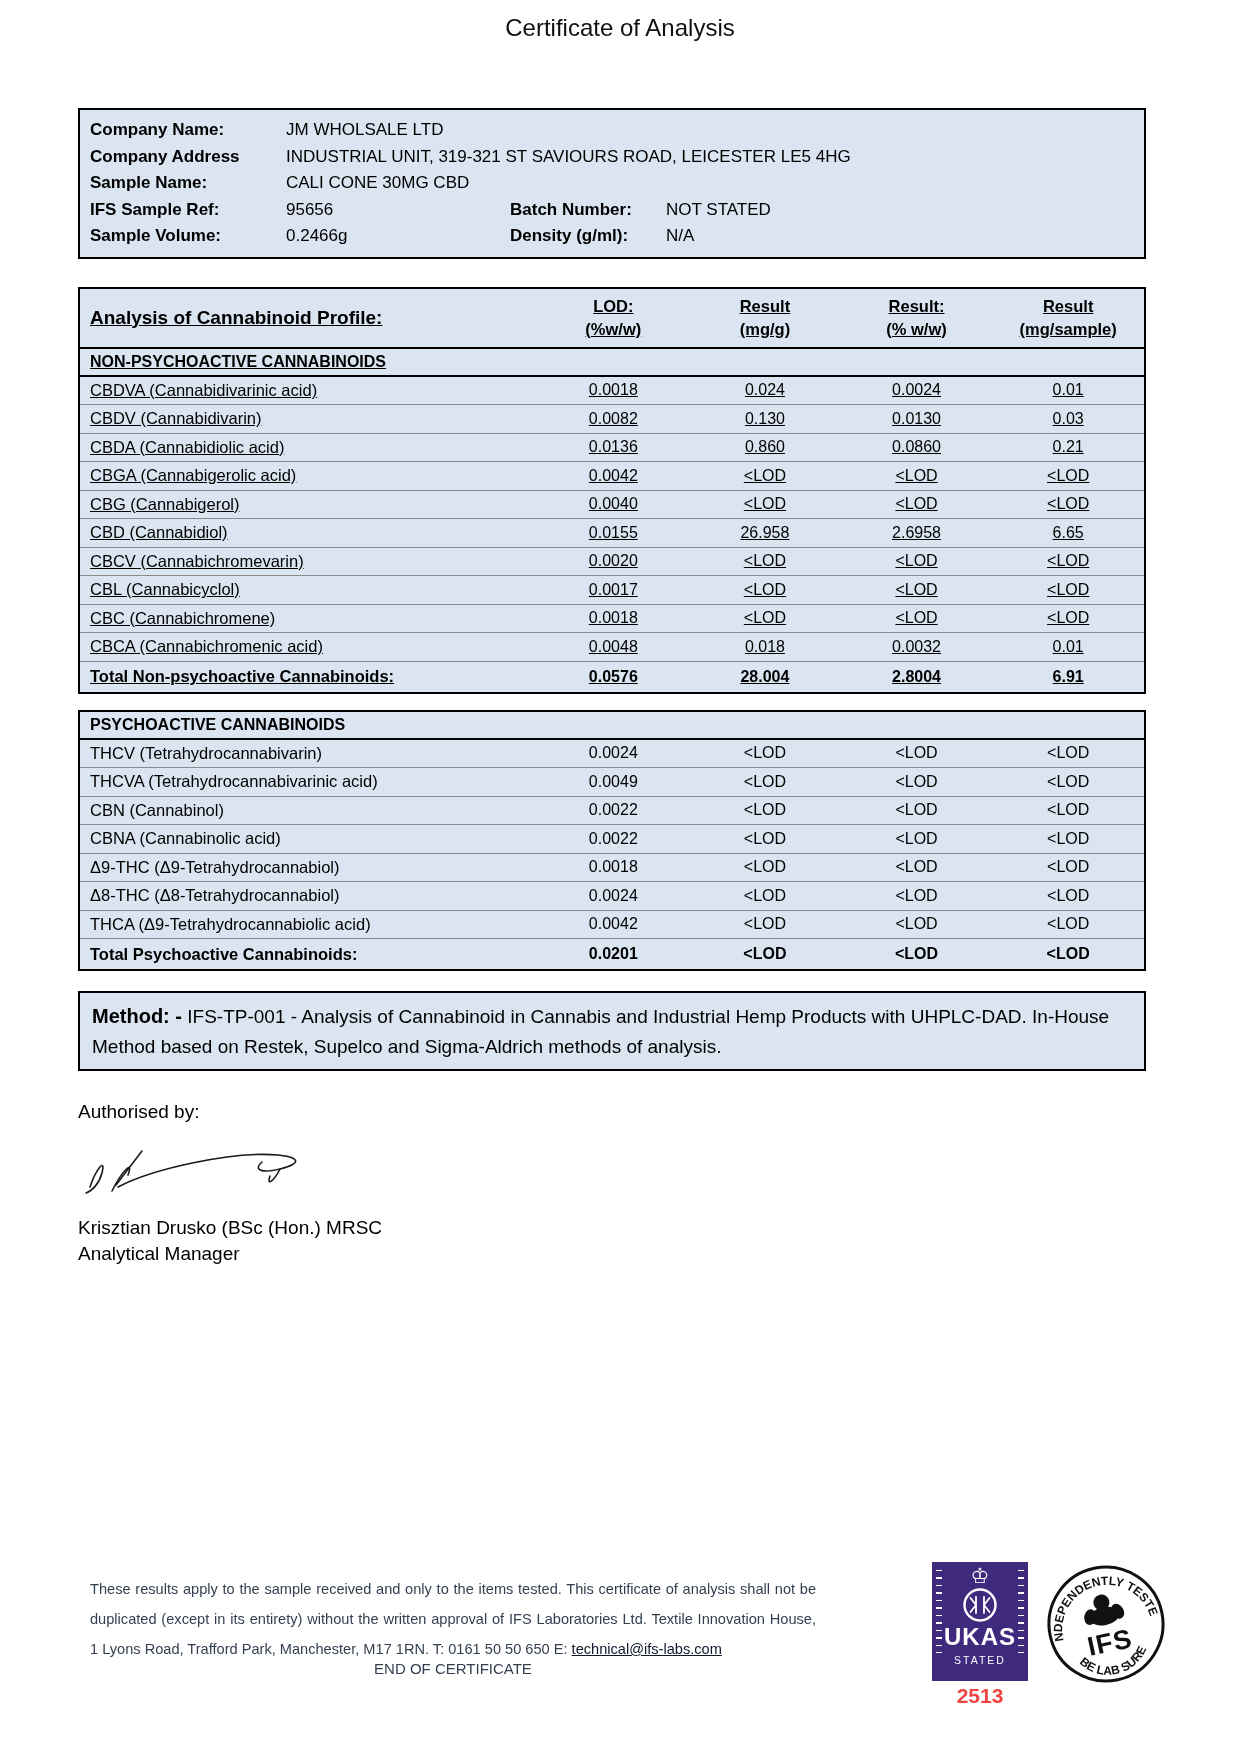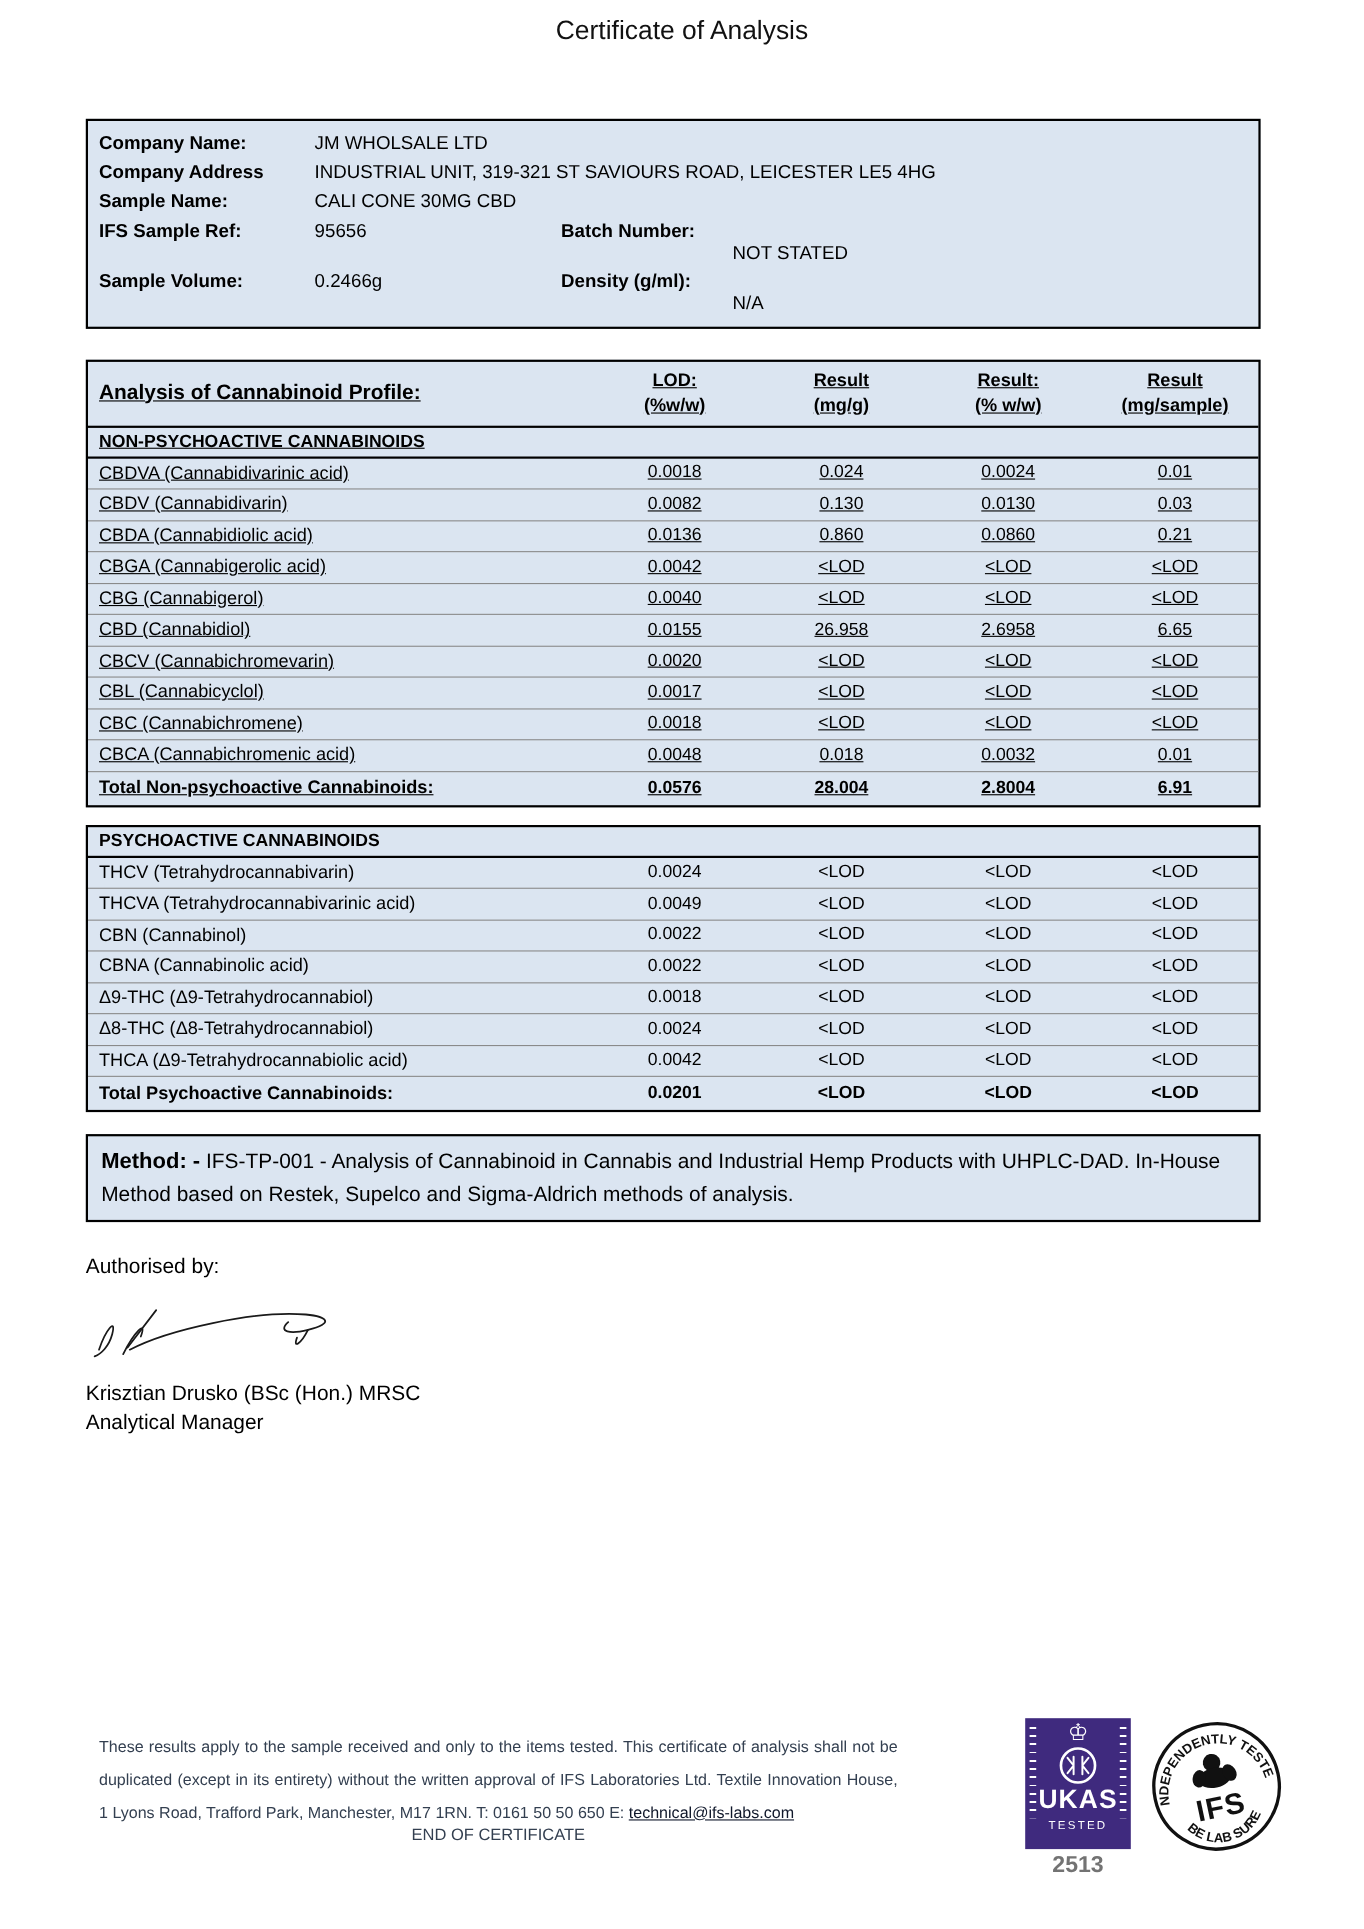--- a/index.html
+++ b/index.html
@@ -15,21 +15,21 @@
   .brand-text { font-size:58px; font-weight:bold; color:#2f3193; letter-spacing:-1px; }
   .doc-title { text-align:center; font-size:24px; margin-top:14px; color:#111; }
 
   .content { margin-left:78px; width:1068px; }
 
   
   .info-box { margin-top:66px; background:#dbe5f1; border:2.5px solid #000; padding:7px 10px; font-size:17px; }
   .info-row { display:grid; grid-template-columns:196px 224px 156px 108px 148px 1fr; line-height:26.5px; }
   .lab { font-weight:bold; }
   .span-rest { grid-column:2 / -1; }
-  .span-4 { grid-column:4 / -1;margin-top:20px; }
+  .span-4 { grid-column:4 / -1; }
 
   
   .data-table { border:2.5px solid #000; background:#dbe5f1; font-size:16.5px; }
   .t1 { margin-top:28px;text-decoration:underline; }
   .t2 { margin-top:16px; }
   .trow { display:grid; grid-template-columns:43% 14.25% 14.25% 14.25% 1fr; align-items:center; }
   .thead { border-bottom:2px solid #000; min-height:60px; }
   .thead .title { font-weight:bold; font-size:19px; padding-left:10px; }
   .colhead { font-weight:bold; text-align:center; line-height:1.35; font-size:16.5px; display:flex; flex-direction:column; justify-content:center; }
   .section-row { font-weight:bold; font-size:16px; padding:4px 10px; border-bottom:2px solid #000; }
@@ -58,21 +58,21 @@
 
   .ukas { position:absolute; left:932px; top:1562px; width:96px; height:119px; background:#3f2a7e;
           display:flex; flex-direction:column; align-items:center; color:#fff; }
   .ukas-ticks { position:absolute; top:8px; bottom:28px; width:6px;
                 background:repeating-linear-gradient(to bottom, #fff 0 1.5px, transparent 1.5px 7.5px); }
   .ticks-l { left:4px; } .ticks-r { right:4px; }
   .ukas-crown { font-size:21px; line-height:1; margin-top:3px; }
   .ukas-emblem { width:36px; height:36px; margin-top:1px; }
   .ukas-word { font-size:24px; font-weight:bold; letter-spacing:1px; line-height:1; margin-top:2px; }
   .ukas-sub { font-size:10.5px; letter-spacing:2px; margin-top:5px; }
-  .ukas-num { position:absolute; left:932px; top:1684px; width:96px; text-align:center; font-weight:bold; font-size:21px; color:#737373; }
+  .ukas-num { position:absolute; left:932px; top:1684px; width:96px; text-align:center; font-weight:bold; font-size:21px; color:#ef4444; }
 
   .ifs-stamp { position:absolute; left:1046px; top:1564px; width:120px; height:120px; transform:rotate(-12deg); }
 </style>
 </head>
 <body>
 
 <div class="page">
 
   <div class="doc-title">Certificate of Analysis</div>
 
@@ -296,21 +296,21 @@
     <div class="ukas-ticks ticks-r"></div>
     <div class="ukas-crown">♔</div>
     <svg class="ukas-emblem" viewBox="0 0 36 36">
       <circle cx="18" cy="18" r="15.5" fill="none" stroke="#fff" stroke-width="2.4"></circle>
       <g fill="none" stroke="#fff" stroke-width="1.8" stroke-linecap="round">
         <path d="M14,10 V26 M14,18 L8.5,11 M14,18 L8.5,25"></path>
         <path d="M22,10 V26 M22,18 L27.5,11 M22,18 L27.5,25"></path>
       </g>
     </svg>
     <div class="ukas-word">UKAS</div>
-    <div class="ukas-sub">TESTED</div>
+    <div class="ukas-sub">STATED</div>
   </div>
   <div class="ukas-num">2513</div>
 
   <svg class="ifs-stamp" viewBox="0 0 120 120">
     <defs>
       <path id="arcTop" d="M 15 66 A 45 45 0 1 1 105 66" fill="none"></path>
       <path id="arcBot" d="M 19 70 A 41 41 0 0 0 101 70" fill="none"></path>
     </defs>
     <circle cx="60" cy="60" r="57" fill="#fff" stroke="#111" stroke-width="3"></circle>
     <text font-family="Liberation Sans, sans-serif" font-size="12" font-weight="bold" fill="#111">

